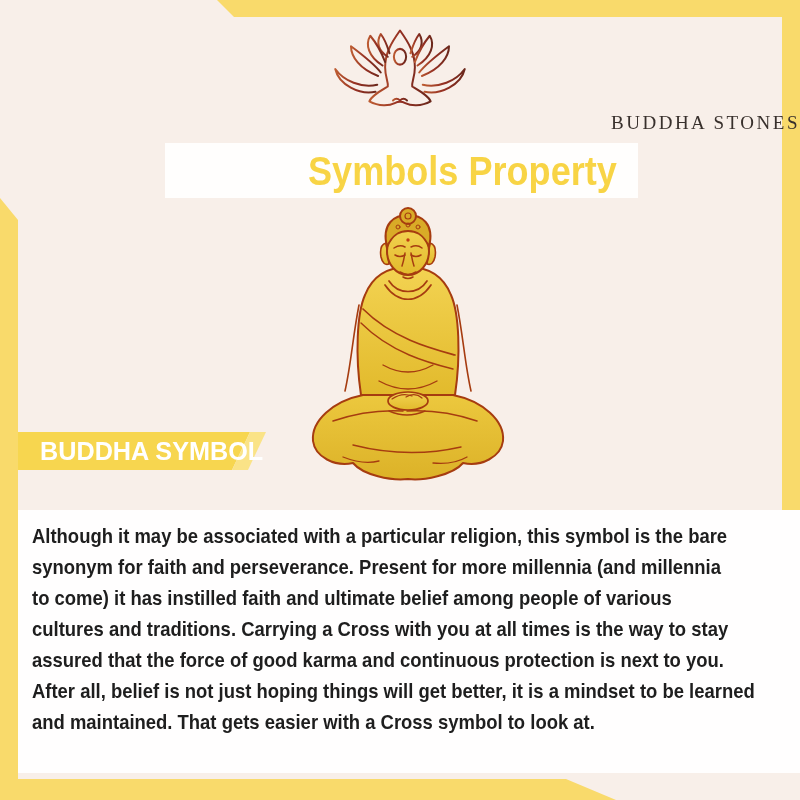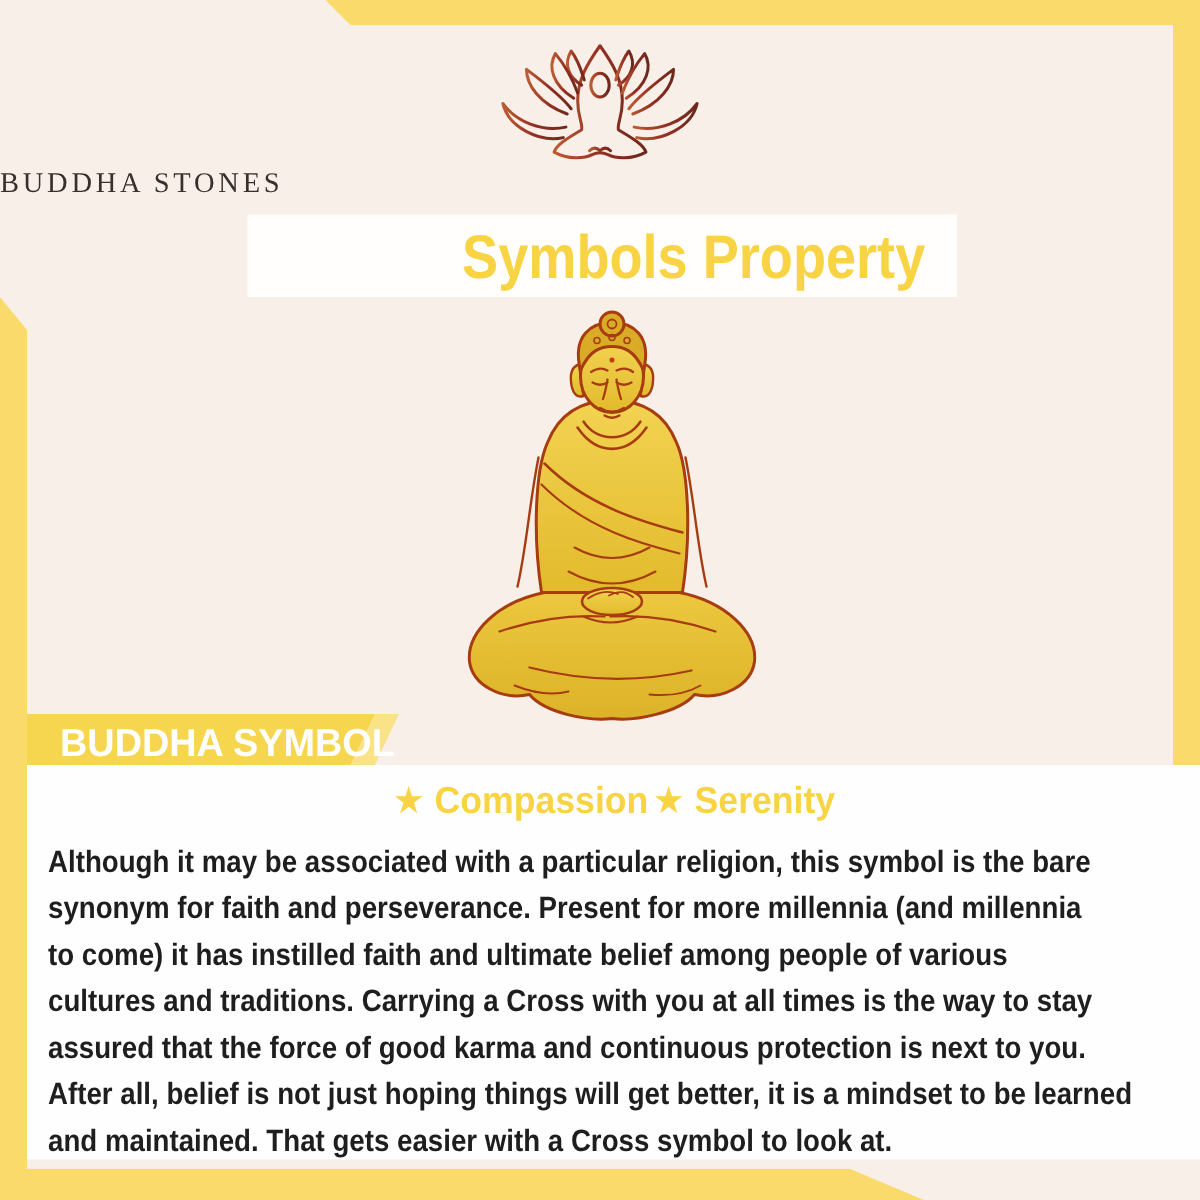--- a/index.html
+++ b/index.html
@@ -12,32 +12,32 @@
   #band-top{left:0;top:0;width:800px;height:17px;
     clip-path:polygon(217px 0,800px 0,800px 17px,234px 17px)}
   #band-right{left:782px;top:0;width:18px;height:596px;
     clip-path:polygon(0 0,18px 0,18px 596px,0 574px)}
   #band-left{left:0;top:198px;width:18px;height:602px;
     clip-path:polygon(0 0,18px 22px,18px 602px,0 602px)}
   #band-bottom{left:0;top:779px;width:616px;height:21px;
     clip-path:polygon(0 0,566px 0,616px 21px,0 21px)}
 
   .logo{position:absolute;left:330px;top:26px;width:140px;height:86px}
-  .brand{position:absolute;left:0;top:112px;width:100%;text-align:left;
+  .brand{position:absolute;left:0;top:112px;width:100%;text-align:right;
     font-family:"Liberation Serif",serif;font-size:19px;letter-spacing:2.5px;
     color:#38302c;font-weight:400}
 
   .banner{position:absolute;left:165px;top:143px;width:473px;height:55px;
     background:#fffefd;text-align:right}
   .banner .ttl{display:inline-block;line-height:56px;font-size:41px;
     font-weight:bold;color:#f8d445;transform:scaleX(.88)}
 
   .statue{position:absolute;left:303px;top:205px;width:204px;height:280px}
 
-  .ribbon{position:absolute;left:18px;top:476px;width:248px;height:26px}
+  .ribbon{position:absolute;left:18px;top:432px;width:248px;height:26px}
   .ribbon .bg{position:absolute;left:0;top:0;width:248px;height:38px;
     background:#f7d64f;clip-path:polygon(0 0,232px 0,214px 38px,0 38px)}
   .ribbon .fold{position:absolute;left:0;top:0;width:248px;height:38px;
     background:#fae387;clip-path:polygon(232px 0,248px 0,230px 38px,214px 38px)}
   .ribbon .txt{position:absolute;left:22px;top:0;line-height:39px;font-size:26px;
     font-weight:bold;color:#ffffff;transform:scaleX(.97);transform-origin:0 50%;
     white-space:nowrap}
 
   .panel{position:absolute;left:18px;top:510px;width:782px;height:263px;
     background:#fffefe}
@@ -153,25 +153,20 @@
   </g>
 </svg>
 
 <div class="ribbon">
   <div class="bg"></div>
   <div class="fold"></div>
   <div class="txt">BUDDHA SYMBOL</div>
 </div>
 
 <div class="panel">
-  <div class="traits">
-    <span class="inner">
-      <span class="star">★</span><span class="word">Compassion</span><span class="star star2">★</span><span>Serenity</span>
-    </span>
-  </div>
   <div class="desc">Although it may be associated with a particular religion, this symbol is the bare
 synonym for faith and perseverance. Present for more millennia (and millennia
 to come) it has instilled faith and ultimate belief among people of various
 cultures and traditions. Carrying a Cross with you at all times is the way to stay
 assured that the force of good karma and continuous protection is next to you.
 After all, belief is not just hoping things will get better, it is a mindset to be learned
 and maintained. That gets easier with a Cross symbol to look at.</div>
 </div>
 
 </body></html>

